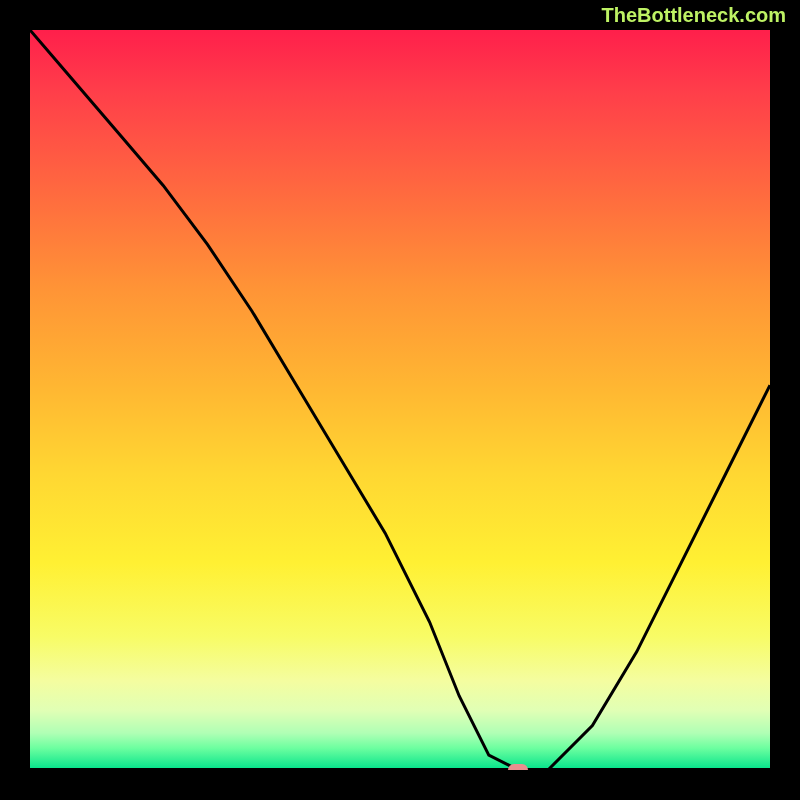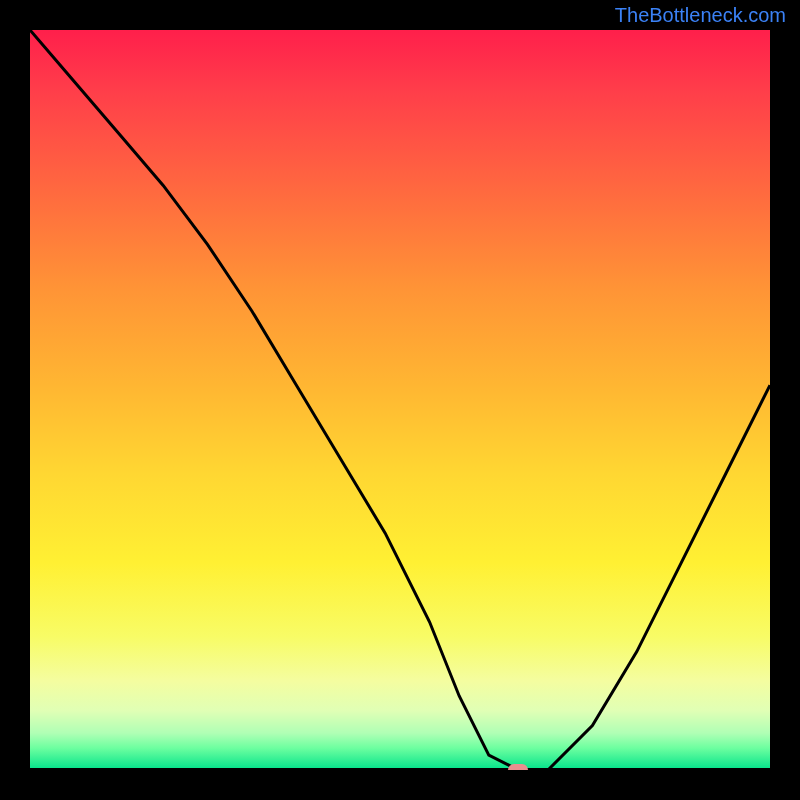--- a/index.html
+++ b/index.html
@@ -8,23 +8,23 @@
     width: 800px;
     height: 800px;
     background: #000;
     font-family: Arial, sans-serif;
     position: relative;
   }
   .watermark {
     position: absolute;
     top: 4px;
     right: 14px;
-    color: #3b82f6;
+    color: #bef264;
     font-size: 20px;
-    font-weight: normal;
+    font-weight: bold;
     z-index: 10;
   }
   .plot-area {
     position: absolute;
     left: 30px;
     top: 30px;
     width: 740px;
     height: 740px;
     overflow: hidden;
   }

